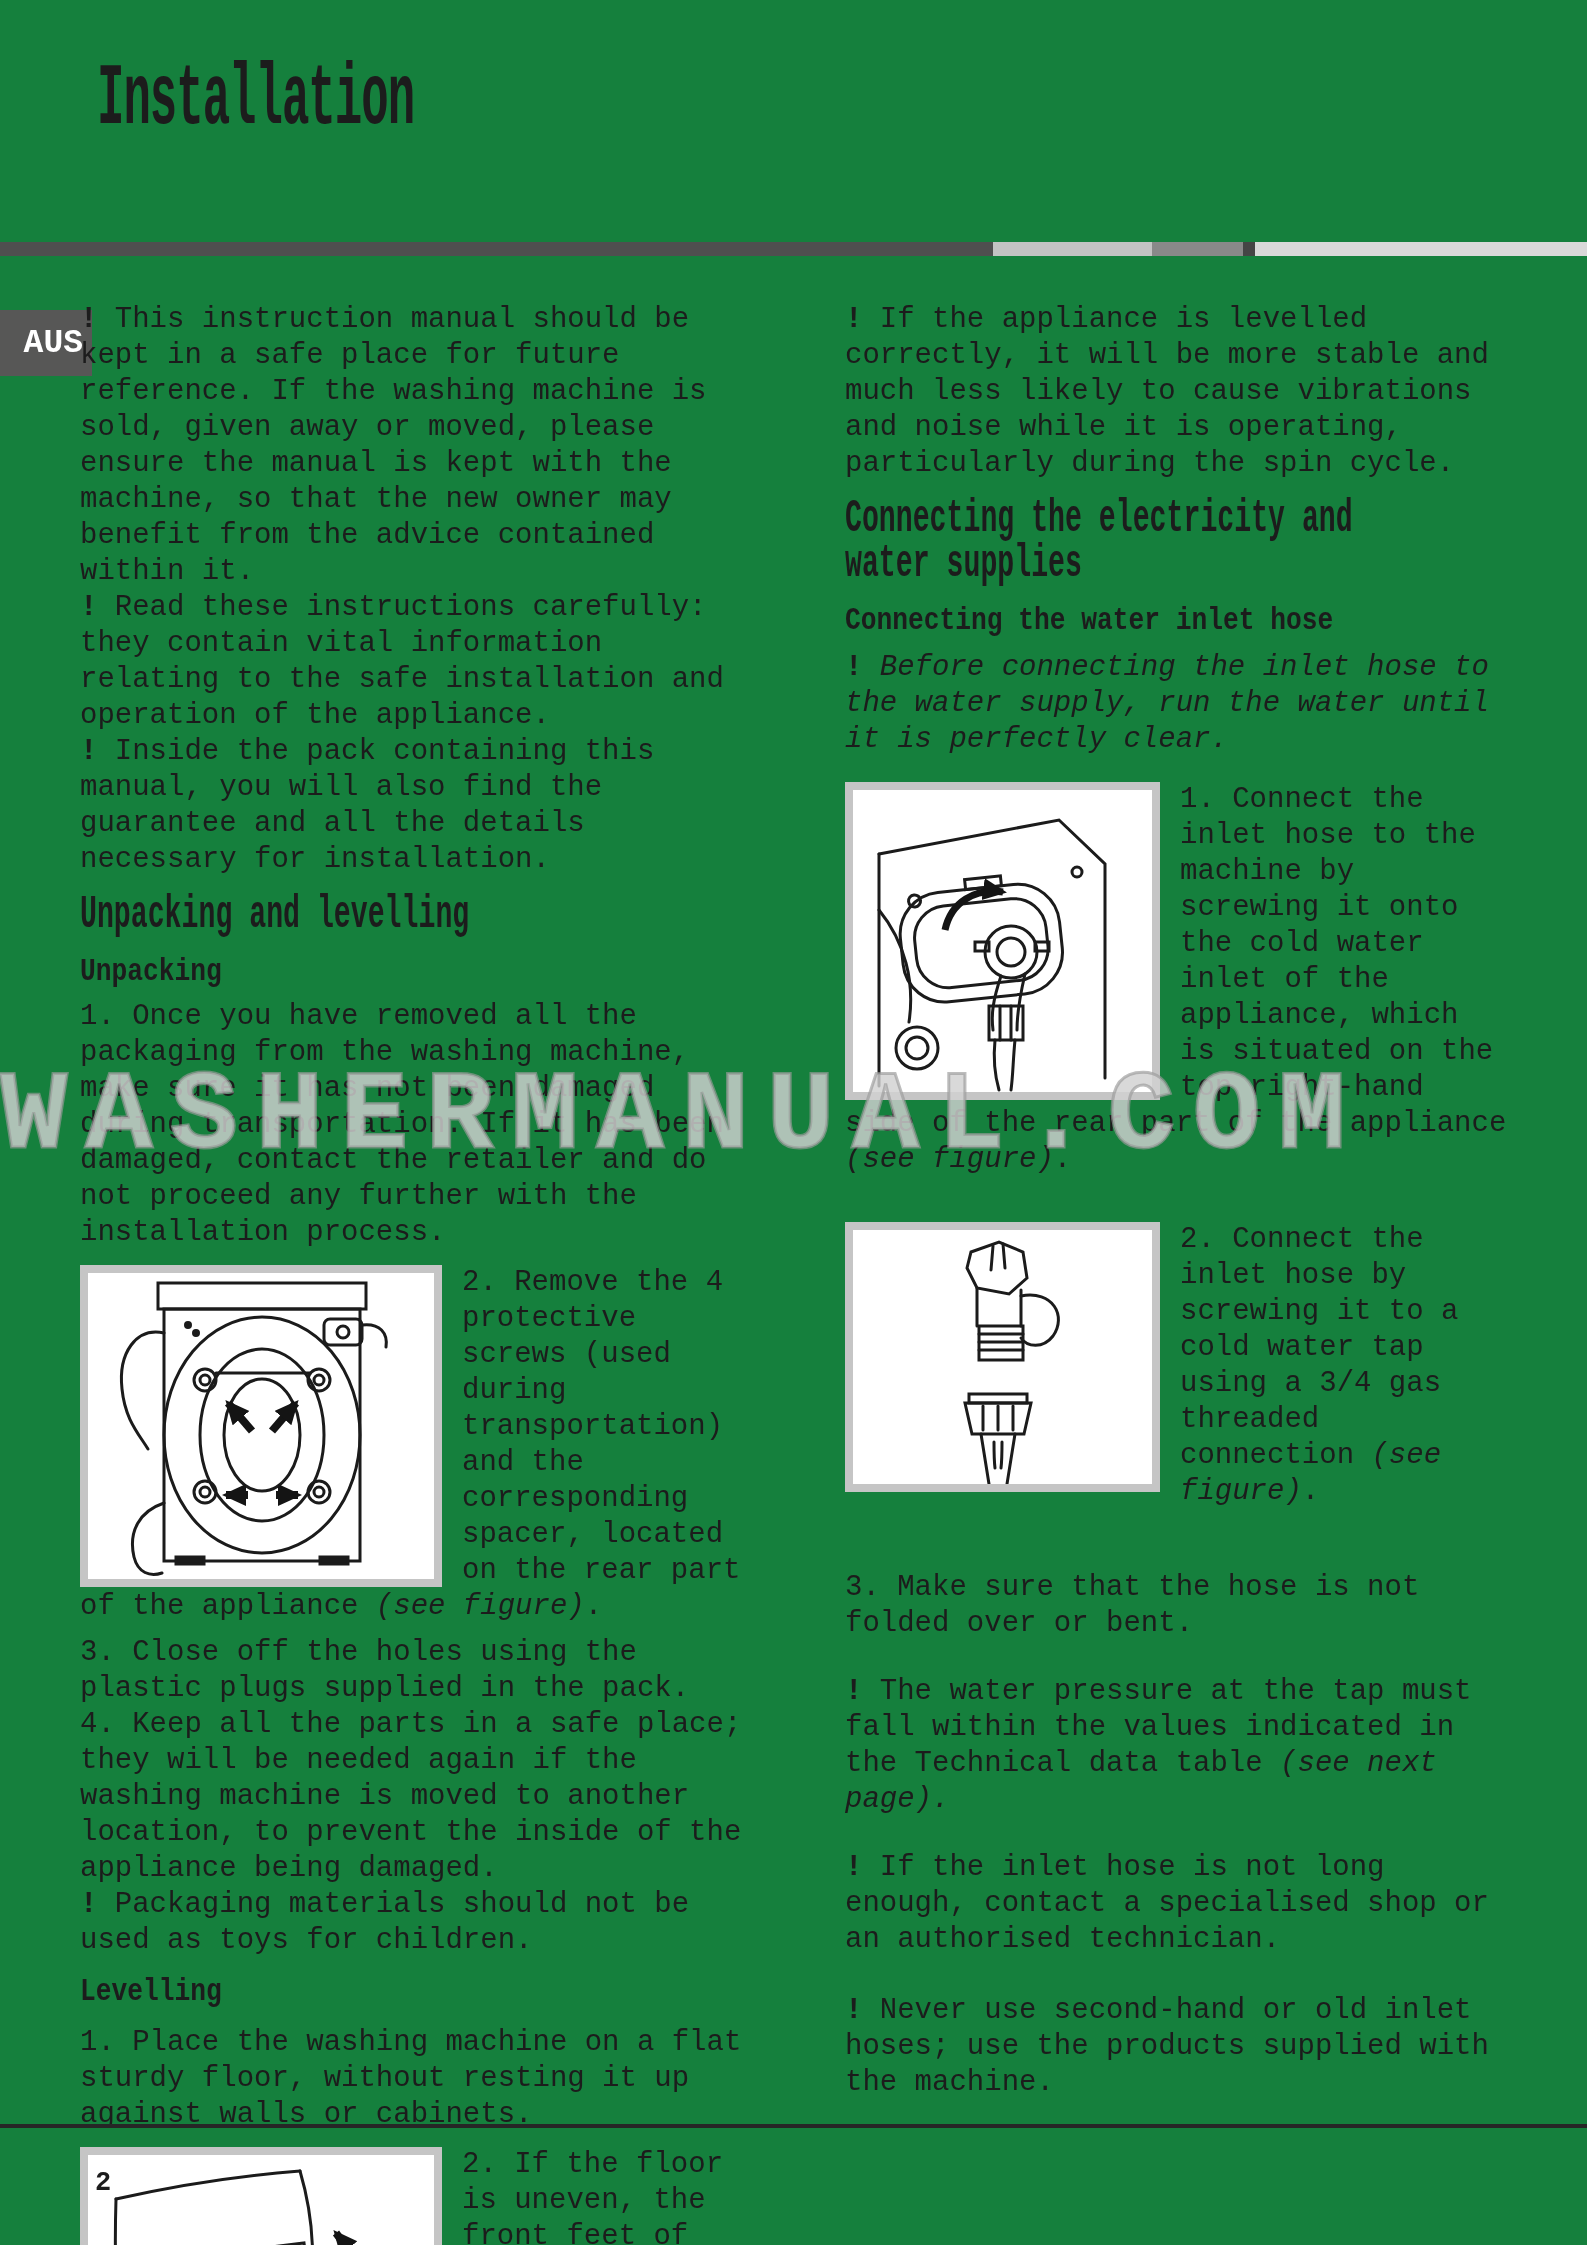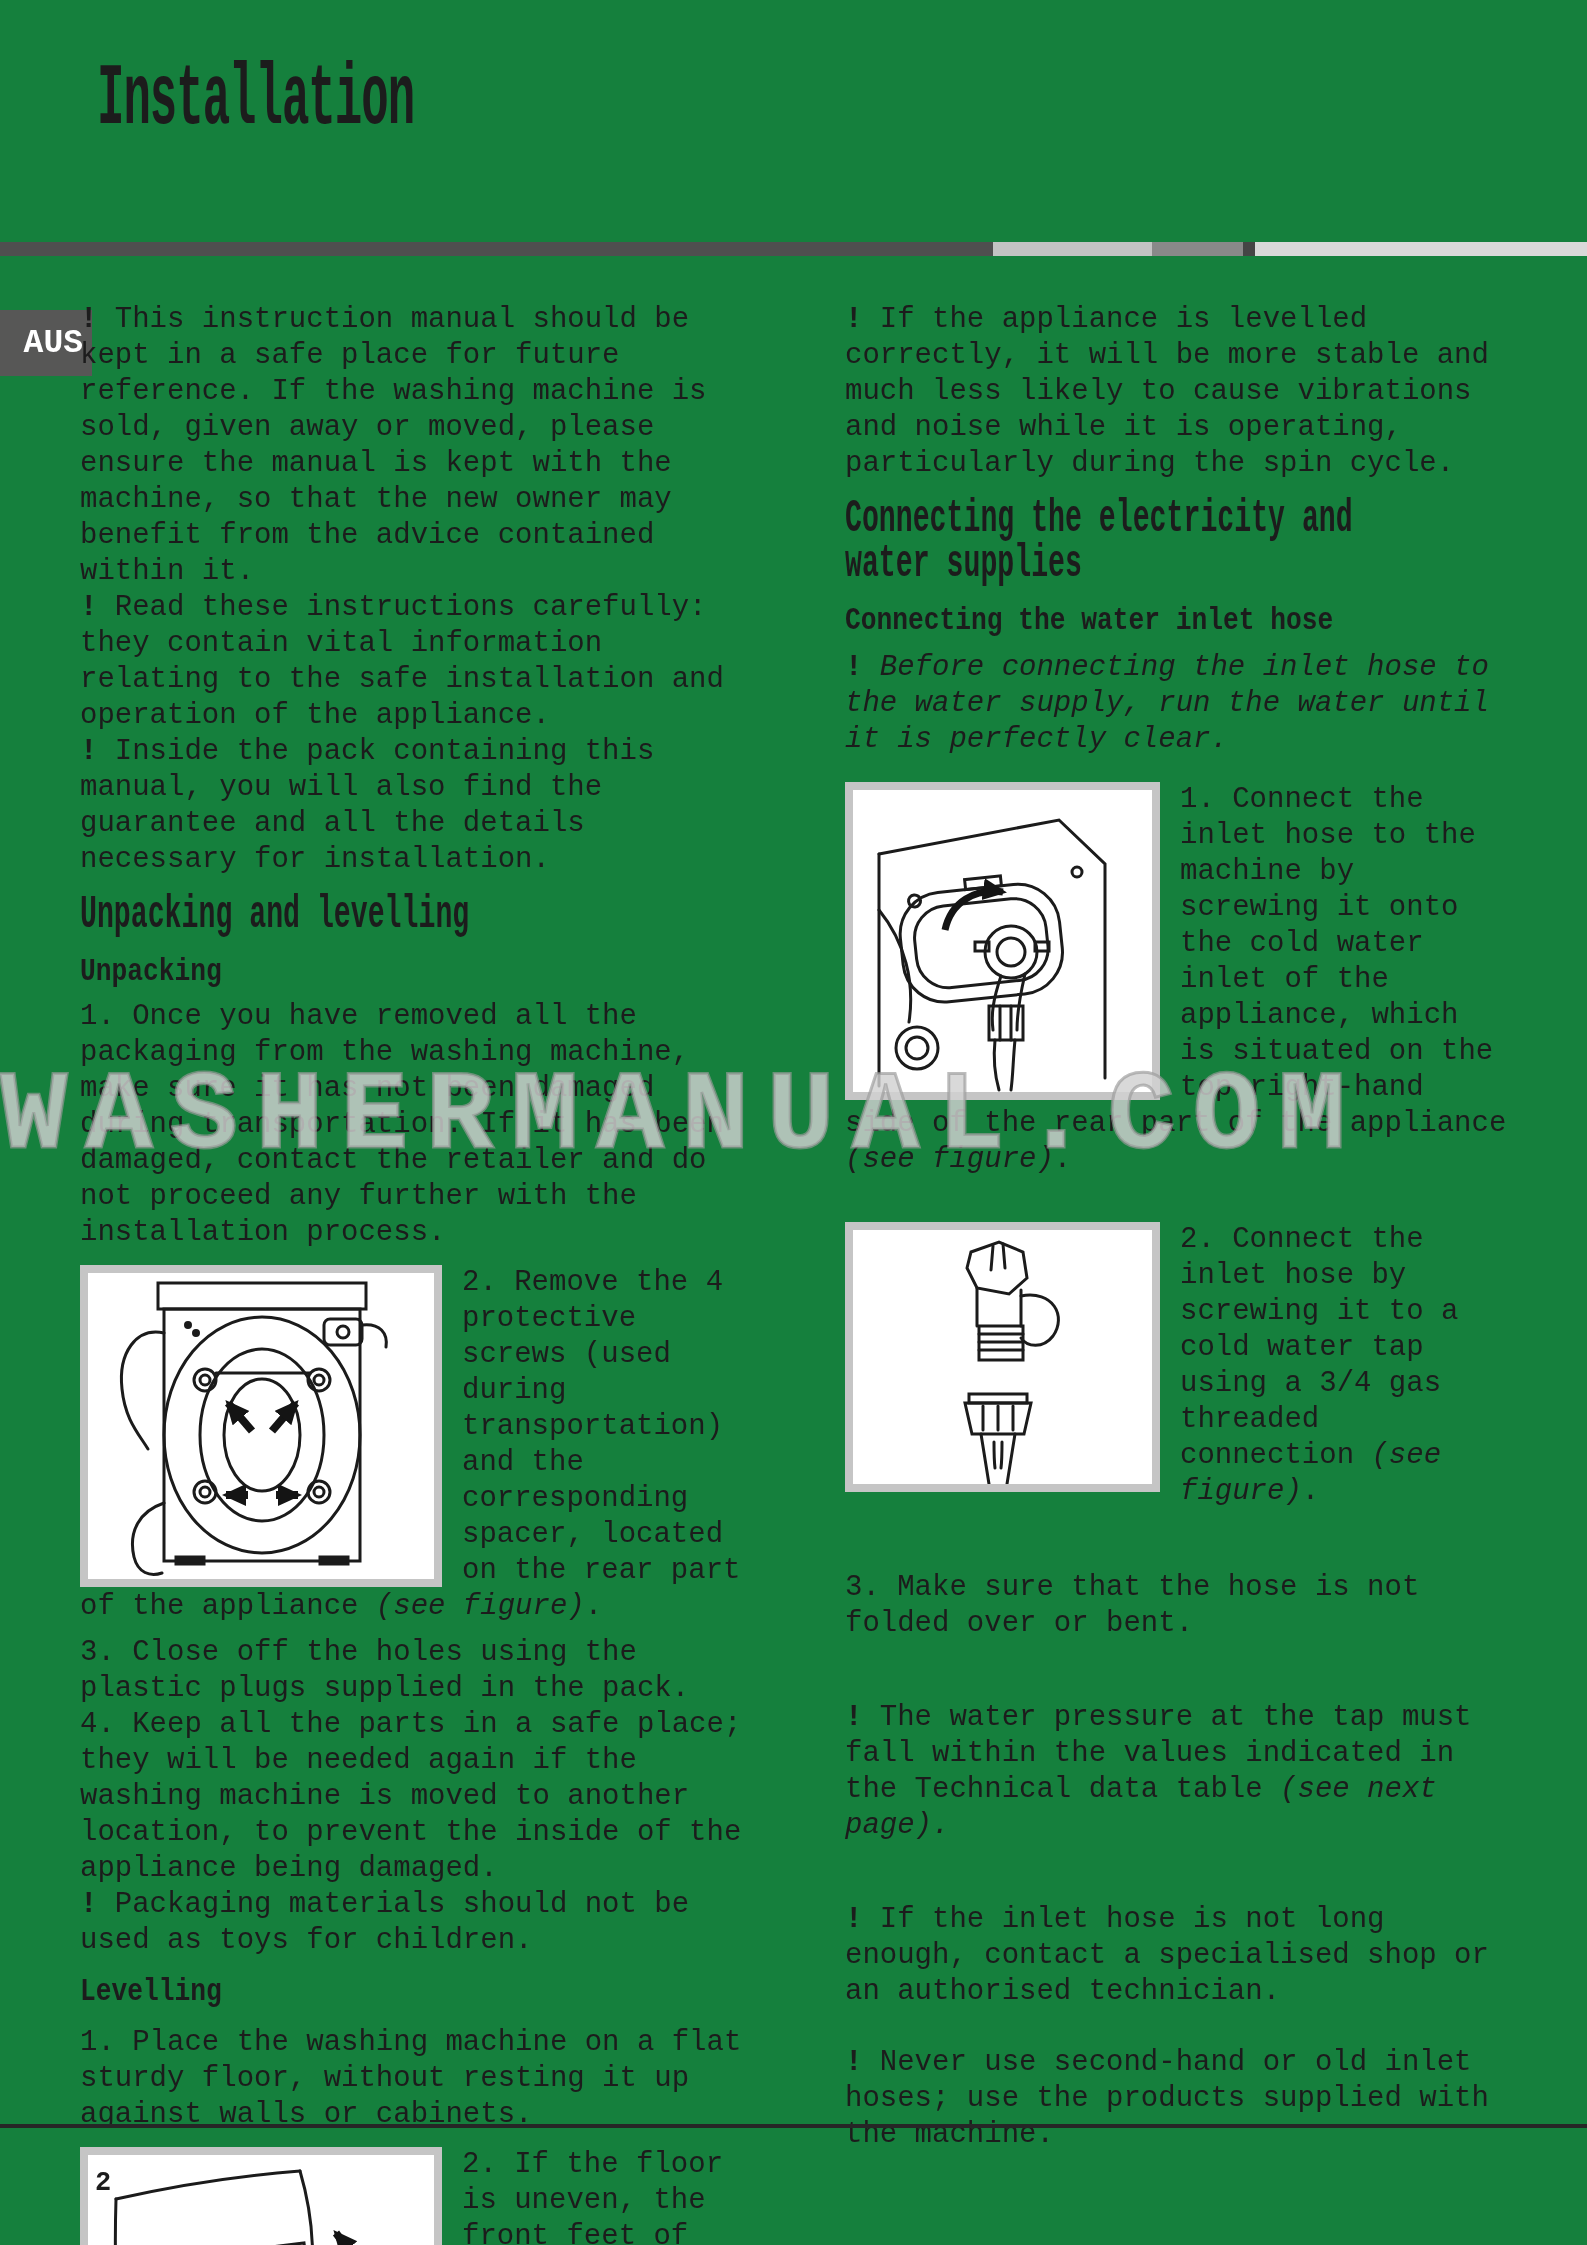--- a/index.html
+++ b/index.html
@@ -40,21 +40,21 @@
   }
   .fig svg { display:block; }
   .fig-w1 { width:362px; height:322px; }
   .fig-w2 { width:362px; height:240px; }
   .fig-w3 { width:315px; height:318px; }
   .fig-w4 { width:315px; height:270px; }
   .figblock { }
   .clear { clear:both; }
   .mt6{margin-top:14px}.mt8{margin-top:16px}.mt10{margin-top:10px}.mt12{margin-top:12px}
   .mt14{margin-top:14px}.mt16{margin-top:16px}.mt18{margin-top:18px}.mt24{margin-top:24px}
-  .mt44{margin-top:44px}.mt50{margin-top:58px}.mt55{margin-top:35px}.mt60{margin-top:60px}
+  .mt44{margin-top:44px}.mt50{margin-top:32px}.mt55{margin-top:35px}.mt60{margin-top:60px}
   .watermark {
     position:absolute; left:0; top:1062px; width:1587px; text-align:left; z-index:6;
     font-size:112px; font-weight:bold; letter-spacing:18px; line-height:1; white-space:nowrap;
     color:rgba(209,209,209,0.82); -webkit-text-stroke:3px rgba(154,154,154,0.65);
     pointer-events:none;
   }
   .footer-rule { position:absolute; left:0; top:2124px; width:1587px; height:4px; background:#262626; }
   .pagenum { position:absolute; left:95px; top:2168px; font-size:27px; font-weight:bold; }
 </style>
 </head>

